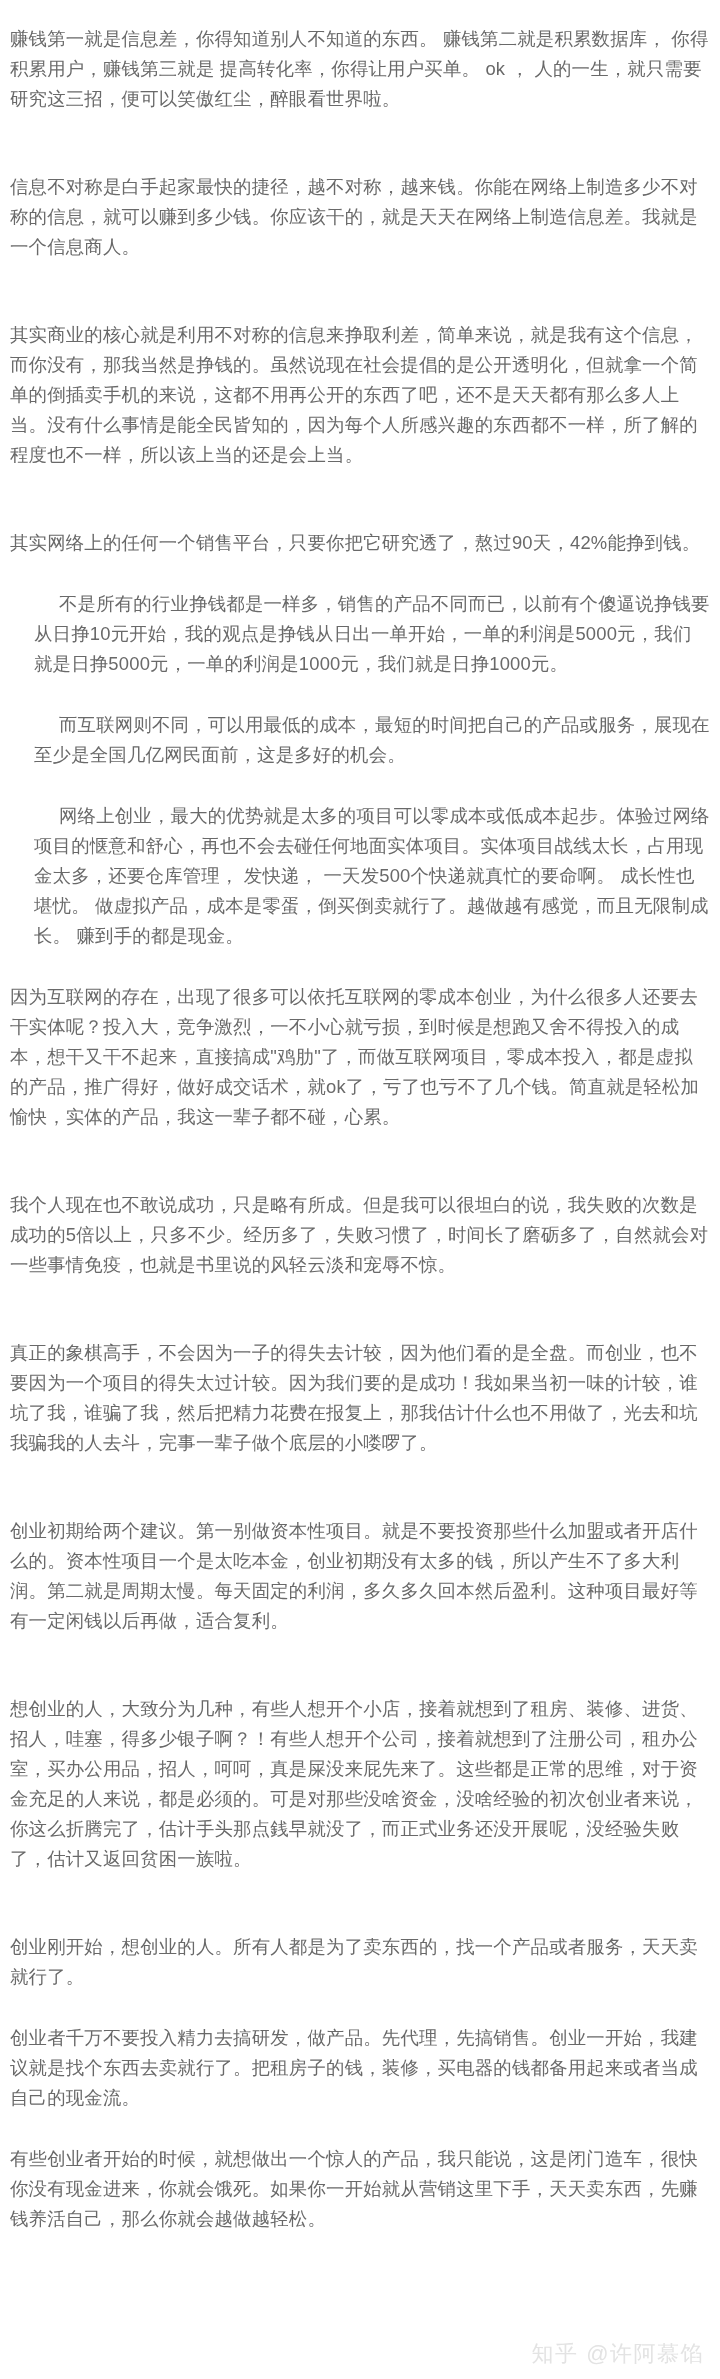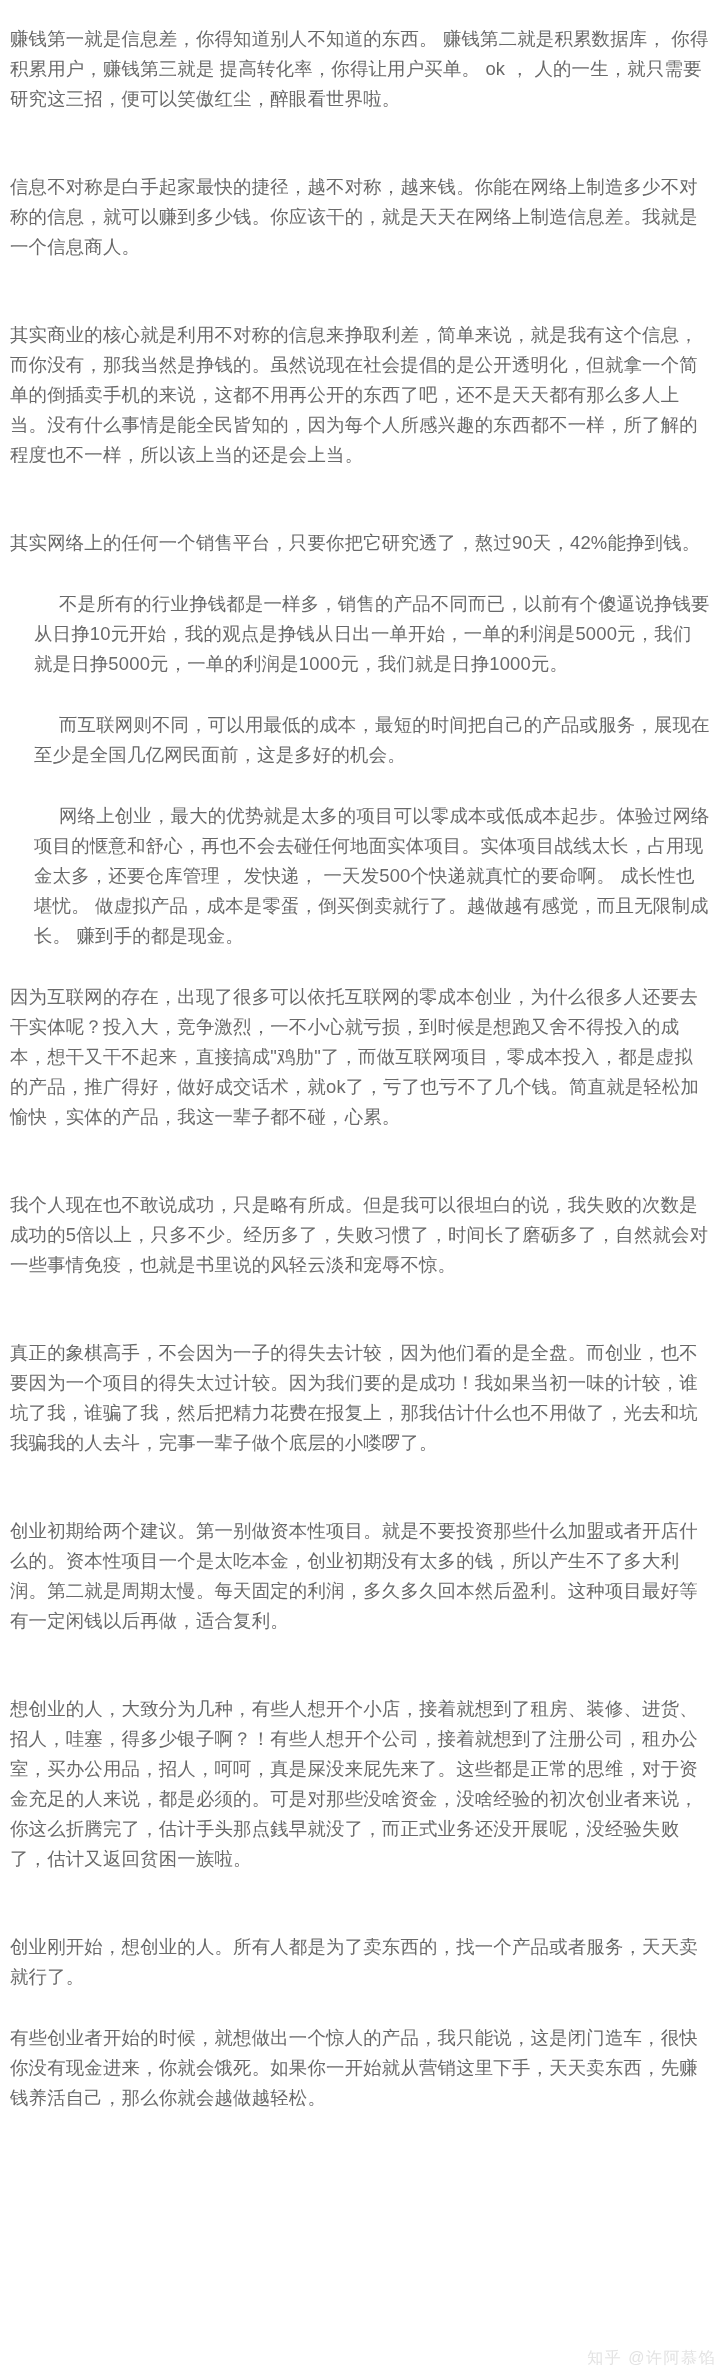--- a/index.html
+++ b/index.html
@@ -24,23 +24,23 @@
   }
   .para {
     margin: 0;
     word-break: break-all;
   }
   .gap-l { margin-bottom: 58px; }
   .gap-s { margin-bottom: 31px; }
   .indent { text-indent: 25px; margin-left: 24px; }
   .watermark {
     position: absolute;
-    right: 4px;
+    right: 16px;
     bottom: 10px;
-    font-size: 16px;
+    font-size: 22px;
     color: #e3e3e3;
     letter-spacing: 1.5px;
     white-space: nowrap;
     user-select: none;
     margin-left: 40px;
   }
 </style>
 </head>
 <body>
 
@@ -51,16 +51,17 @@
   <p class="para gap-s">其实网络上的任何一个销售平台，只要你把它研究透了，熬过90天，42%能挣到钱。</p>
   <p class="para gap-s indent">不是所有的行业挣钱都是一样多，销售的产品不同而已，以前有个傻逼说挣钱要从日挣10元开始，我的观点是挣钱从日出一单开始，一单的利润是5000元，我们就是日挣5000元，一单的利润是1000元，我们就是日挣1000元。</p>
   <p class="para gap-s indent">而互联网则不同，可以用最低的成本，最短的时间把自己的产品或服务，展现在至少是全国几亿网民面前，这是多好的机会。</p>
   <p class="para gap-s indent">网络上创业，最大的优势就是太多的项目可以零成本或低成本起步。体验过网络项目的惬意和舒心，再也不会去碰任何地面实体项目。实体项目战线太长，占用现金太多，还要仓库管理， 发快递， 一天发500个快递就真忙的要命啊。 成长性也堪忧。 做虚拟产品，成本是零蛋，倒买倒卖就行了。越做越有感觉，而且无限制成长。 赚到手的都是现金。</p>
   <p class="para gap-l">因为互联网的存在，出现了很多可以依托互联网的零成本创业，为什么很多人还要去干实体呢？投入大，竞争激烈，一不小心就亏损，到时候是想跑又舍不得投入的成本，想干又干不起来，直接搞成"鸡肋"了，而做互联网项目，零成本投入，都是虚拟的产品，推广得好，做好成交话术，就ok了，亏了也亏不了几个钱。简直就是轻松加愉快，实体的产品，我这一辈子都不碰，心累。</p>
   <p class="para gap-l">我个人现在也不敢说成功，只是略有所成。但是我可以很坦白的说，我失败的次数是成功的5倍以上，只多不少。经历多了，失败习惯了，时间长了磨砺多了，自然就会对一些事情免疫，也就是书里说的风轻云淡和宠辱不惊。</p>
   <p class="para gap-l">真正的象棋高手，不会因为一子的得失去计较，因为他们看的是全盘。而创业，也不要因为一个项目的得失太过计较。因为我们要的是成功！我如果当初一味的计较，谁坑了我，谁骗了我，然后把精力花费在报复上，那我估计什么也不用做了，光去和坑我骗我的人去斗，完事一辈子做个底层的小喽啰了。</p>
   <p class="para gap-l">创业初期给两个建议。第一别做资本性项目。就是不要投资那些什么加盟或者开店什么的。资本性项目一个是太吃本金，创业初期没有太多的钱，所以产生不了多大利润。第二就是周期太慢。每天固定的利润，多久多久回本然后盈利。这种项目最好等有一定闲钱以后再做，适合复利。</p>
   <p class="para gap-l">想创业的人，大致分为几种，有些人想开个小店，接着就想到了租房、装修、进货、招人，哇塞，得多少银子啊？！有些人想开个公司，接着就想到了注册公司，租办公室，买办公用品，招人，呵呵，真是屎没来屁先来了。这些都是正常的思维，对于资金充足的人来说，都是必须的。可是对那些没啥资金，没啥经验的初次创业者来说，你这么折腾完了，估计手头那点銭早就没了，而正式业务还没开展呢，没经验失败了，估计又返回贫困一族啦。</p>
   <p class="para gap-s">创业刚开始，想创业的人。所有人都是为了卖东西的，找一个产品或者服务，天天卖就行了。</p>
+  <p class="para gap-s">创业者千万不要投入精力去搞研发，做产品。先代理，先搞销售。创业一开始，我建议就是找个东西去卖就行了。把租房子的钱，装修，买电器的钱都备用起来或者当成自己的现金流。</p>
   <p class="para">有些创业者开始的时候，就想做出一个惊人的产品，我只能说，这是闭门造车，很快你没有现金进来，你就会饿死。如果你一开始就从营销这里下手，天天卖东西，先赚钱养活自己，那么你就会越做越轻松。</p>
 </div>
 
 <div class="watermark">知乎 @许阿慕馅</div>
 
 </body></html>

